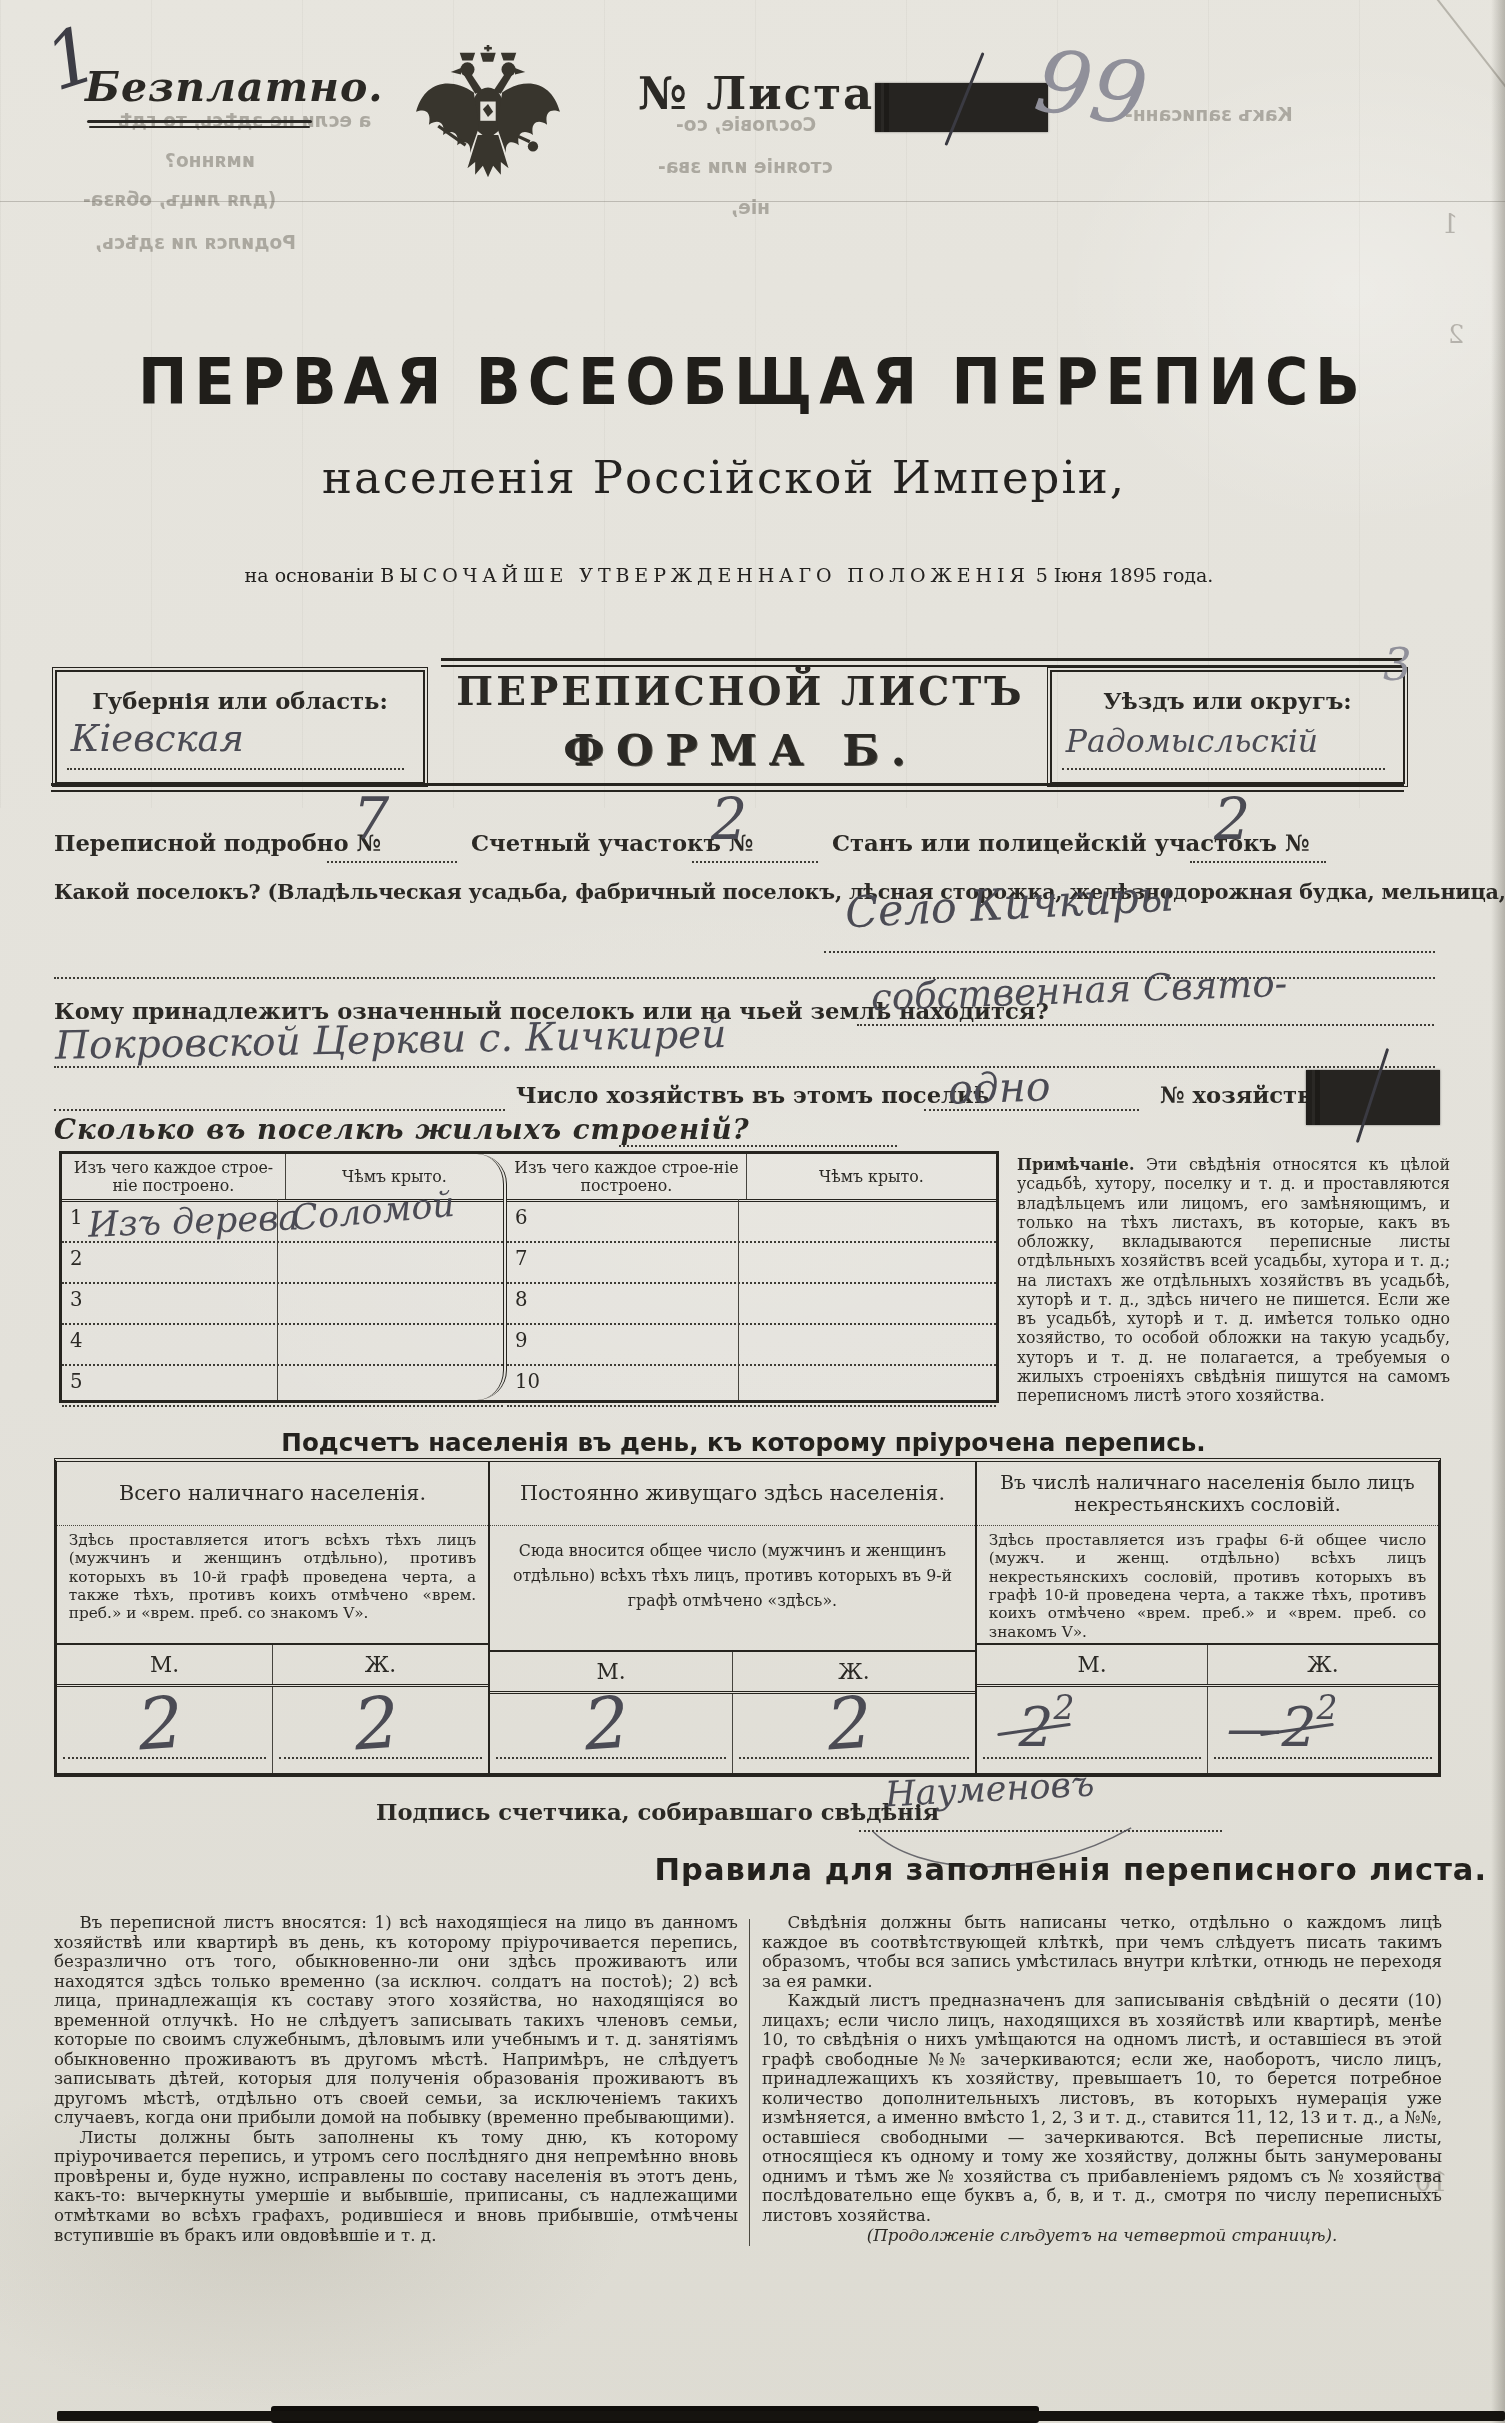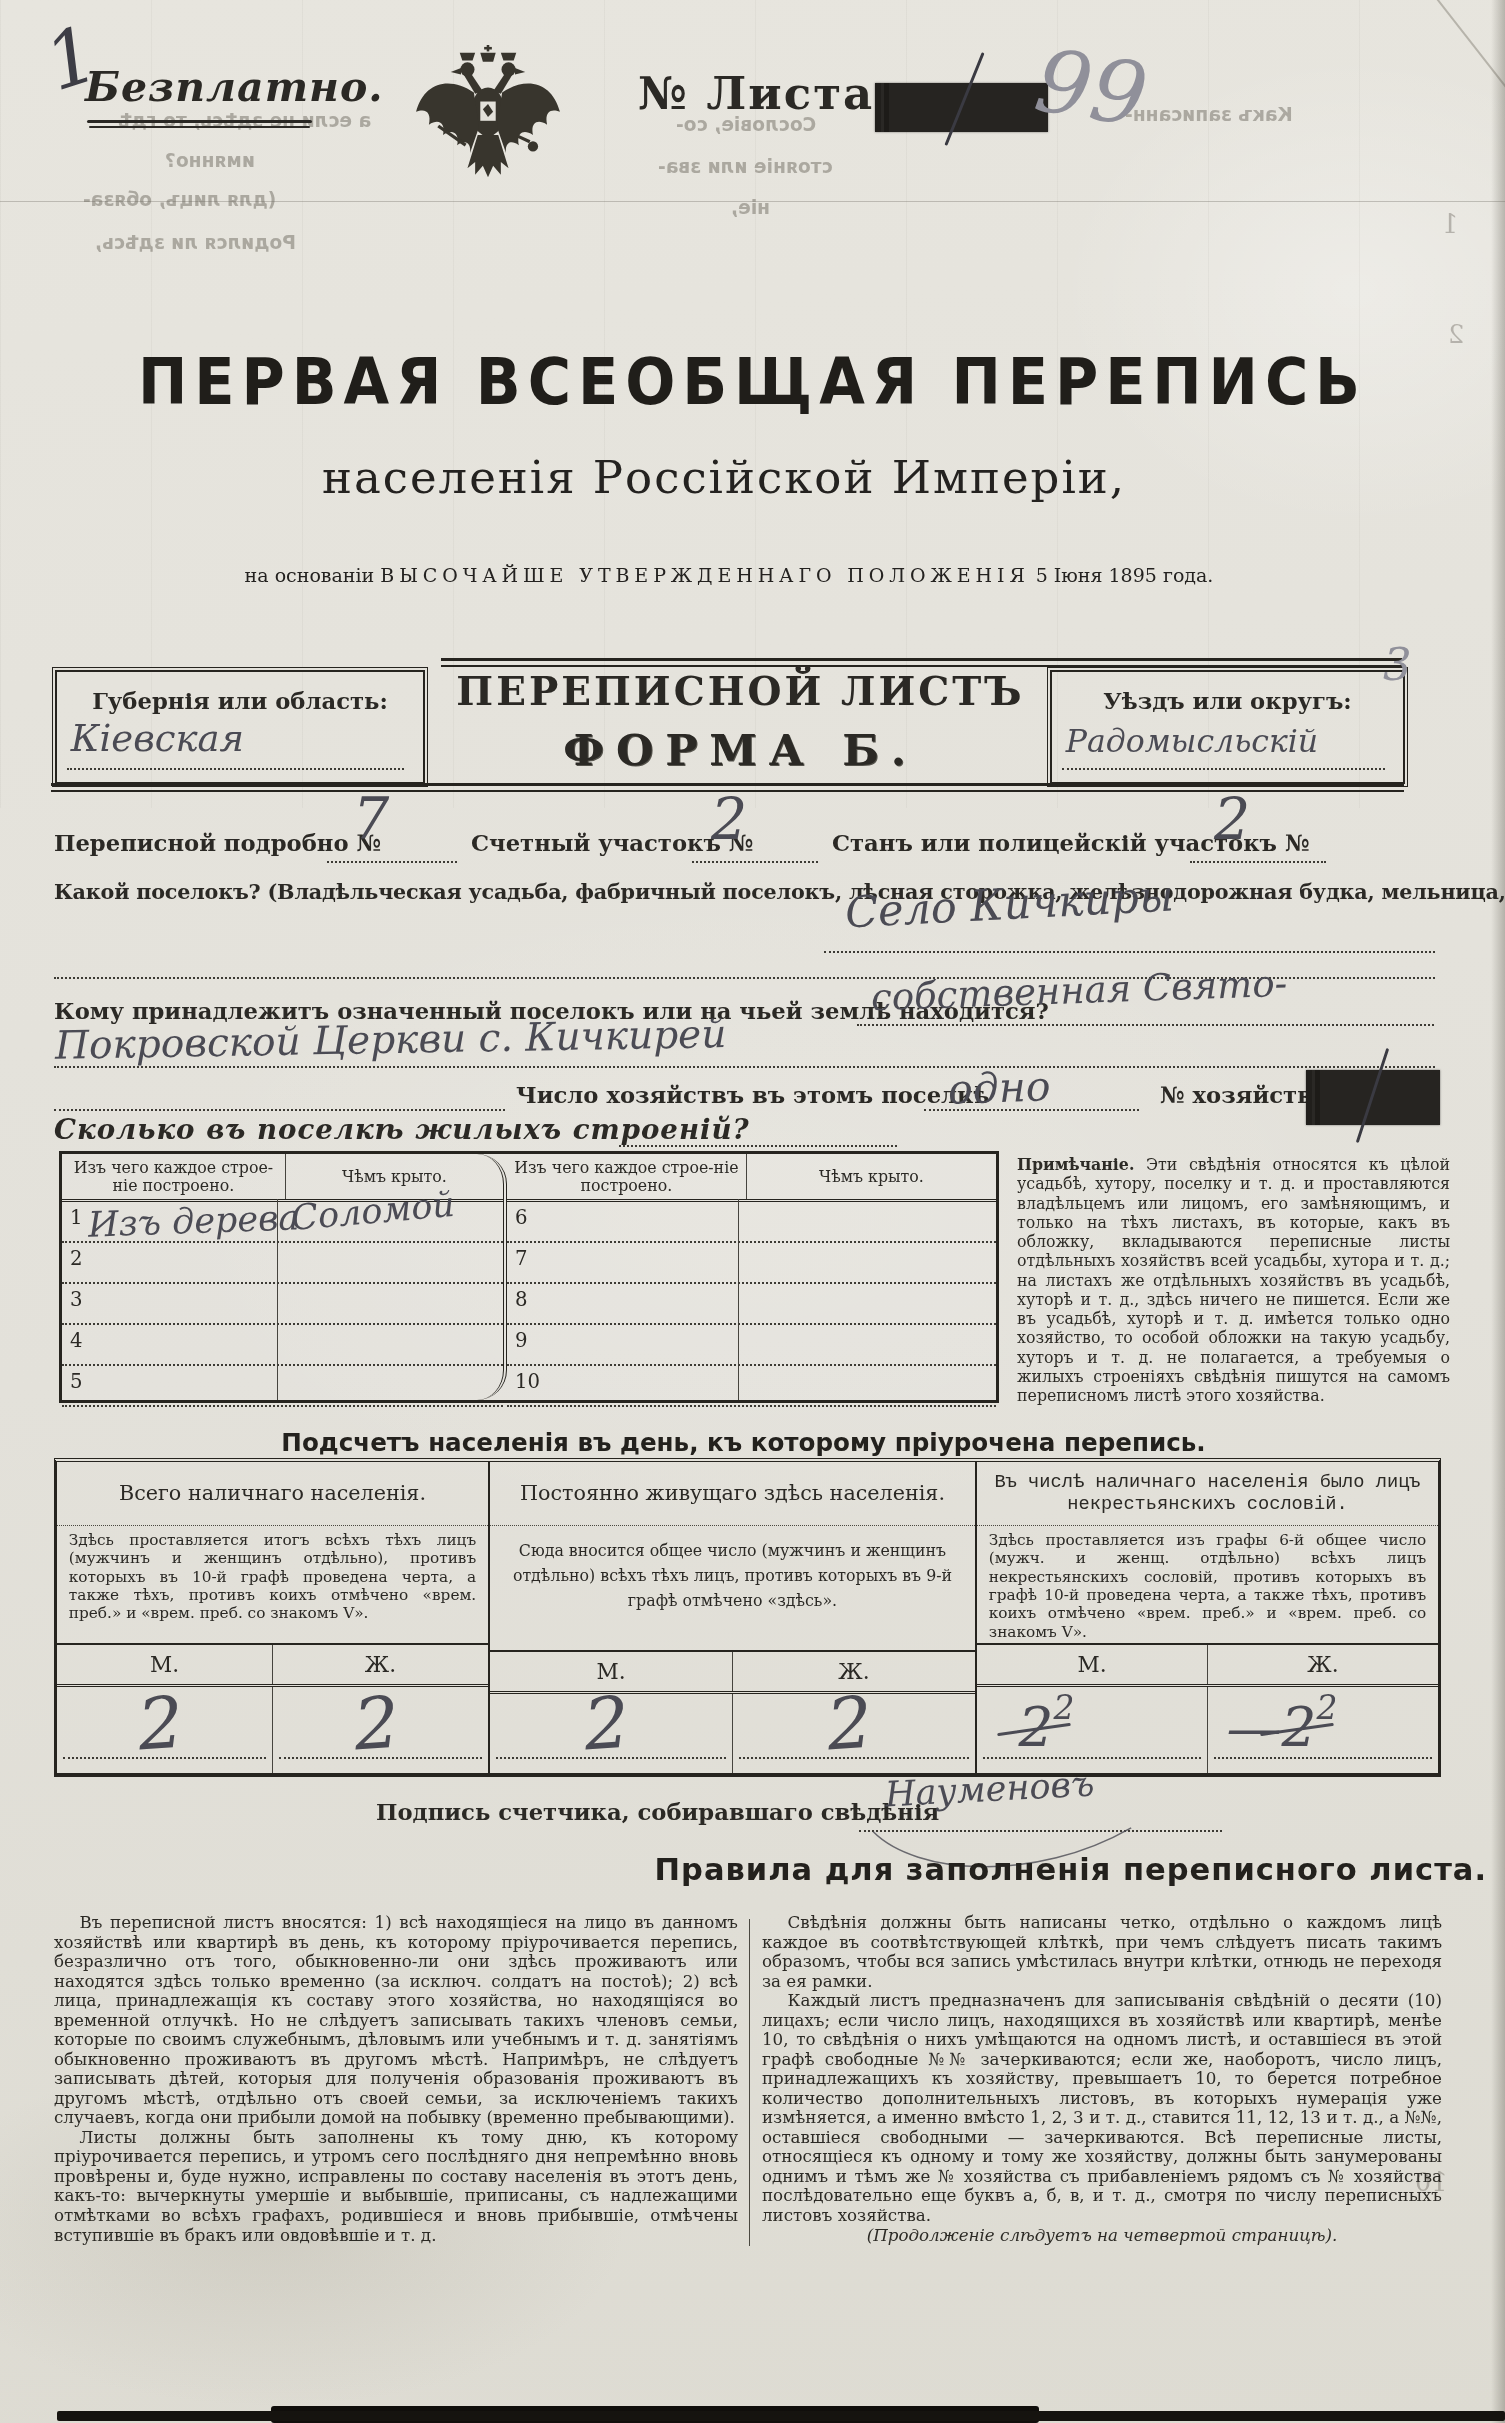--- a/index.html
+++ b/index.html
@@ -95,21 +95,21 @@
 
   
   .ptitle{left:0;top:1419px;width:1487px;text-align:center;font-family:"DejaVu Sans","Liberation Sans",sans-serif;
     font-weight:bold;font-size:24.6px;color:#23211d;margin-top:9px;}
   .ptable{top:1458px;left:54px;width:1381px;height:311px;border:3px solid #26241f;border-top:4.9px double #26241f;
     border-bottom:4.9px solid #26241f;display:flex;}
   .pcol{position:relative;display:flex;flex-direction:column;height:100%;}
   .pcol.c1{width:431px;} .pcol.c2{width:485px;border-left:2px solid #26241f;} .pcol.c3{flex:1;border-left:2px solid #26241f;}
   .pt-head{height:63px;display:flex;align-items:center;justify-content:center;text-align:center;
     font-size:20.7px;padding:0 17px;border-bottom:1px dotted #4a4840;line-height:1.15;}
-  .pcol.c3 .pt-head{font-size:18.7px;font-family:Liberation Mono, monospace;}
+  .pcol.c3 .pt-head{font-size:18.7px;}
   .pt-desc{height:112px;font-size:15.3px;line-height:1.2;text-align:justify;padding:4.9px 11.8px 0 11.8px;}
   .pcol.c2 .pt-desc{text-align:center;padding-top:11.8px;font-size:15.8px;line-height:1.6;}
   .pt-mj{height:39px;display:flex;border-top:2px solid #26241f;border-bottom:3.9px double #26241f;}
   .pt-mj div{flex:1;display:flex;align-items:center;justify-content:center;font-size:21.7px;}
   .pt-mj div:first-child{border-right:1px solid #46443e;}
   .pt-vals{flex:1;display:flex;}
   .pt-vals .vcell{flex:1;position:relative;}
   .pt-vals .vcell:first-child{border-right:1px solid #46443e;}
   .pt-vals .baseline{position:absolute;left:5.9px;right:5.9px;bottom:13.8px;border-bottom:2px dotted #3c3a34;}
   .bignum{position:absolute;left:50%;bottom:7.9px;transform:translateX(-60%) rotate(-4deg);font-size:71px;}

